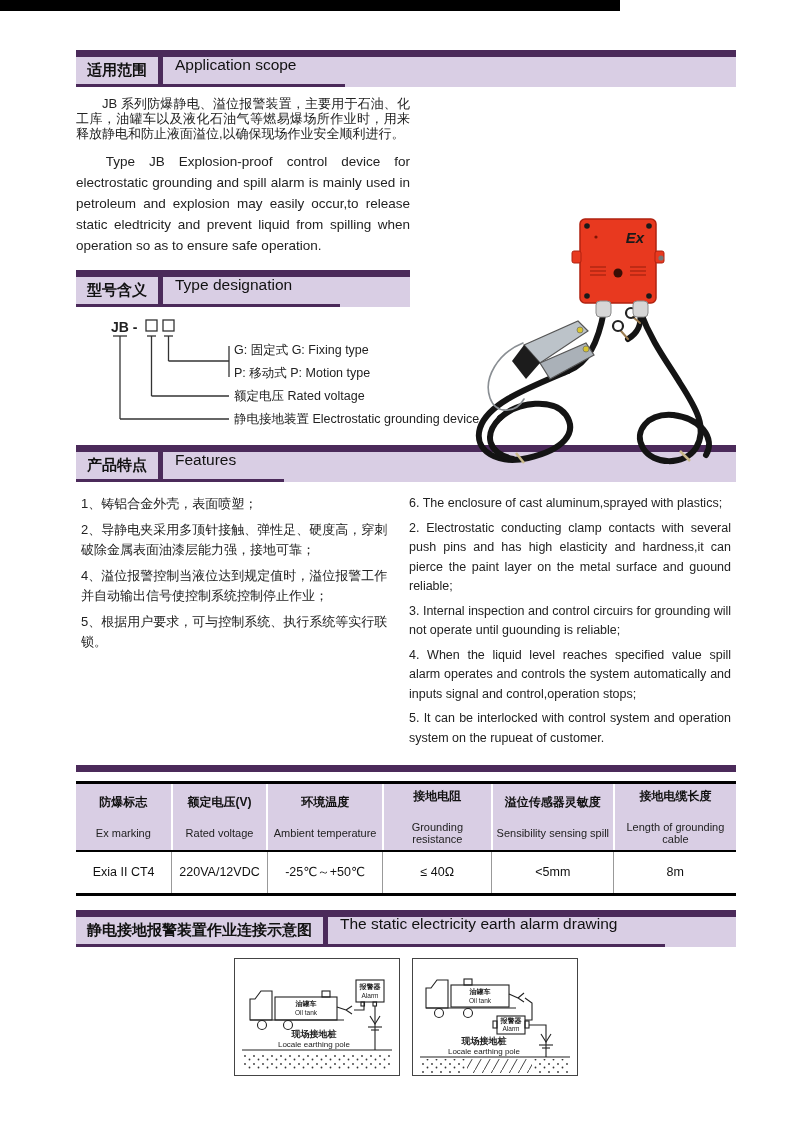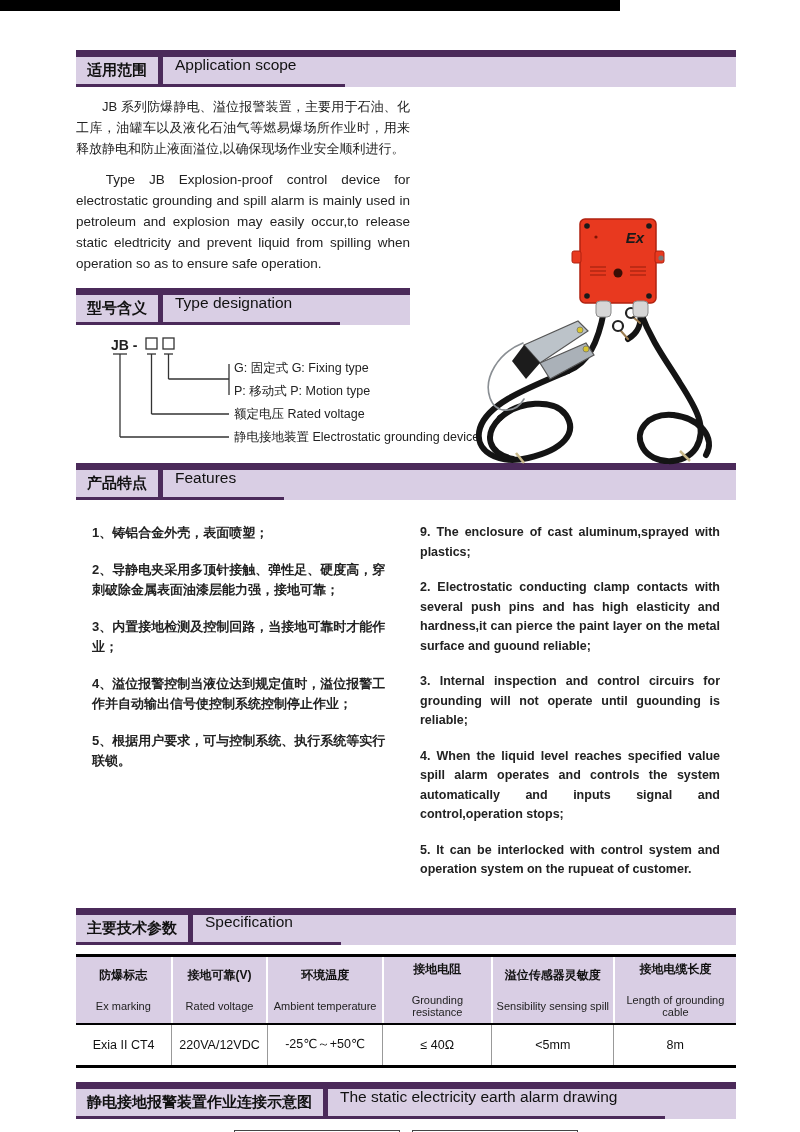--- a/index.html
+++ b/index.html
@@ -26,33 +26,33 @@
   .sec { margin-top: 0; }
   .sec-bar { height: 7px; background: #4b2a5a; }
   .sec-band { display: flex; height: 30px; background: #d9cee4; }
   .sec-cn { display: flex; align-items: center; padding: 0 11px; font-size: 15px; font-weight: bold; color: #111; border-bottom: 3px solid #4b2a5a; }
   .sec-div { width: 5px; background: #4b2a5a; }
   .sec-en { display: flex; align-items: center; padding: 0 48px 12px 12px; font-size: 15.5px; color: #111; border-bottom: 3px solid #4b2a5a; }
   .band-narrow { width: 334px; }
 
   
   .scope-body { width: 334px; margin-top: 9px; }
-  .para-cn { font-size: 13px; line-height: 21px; text-align: justify; text-indent: 2em; color: #222; }
+  .para-cn { font-size: 13px; line-height: 15px; text-align: justify; text-indent: 2em; color: #222; }
   .para-en { font-size: 13.5px; line-height: 21px; text-align: justify; text-indent: 2.2em; margin-top: 10px; color: #222; }
 
   .photo { position: absolute; left: 428px; top: 203px; width: 315px; height: 298px; }
 
   
   .type-diagram { margin: 8px 0 0 24px; display: block; }
 
   
   .features-cols { display: flex; margin-top: 7px; }
   .feat-cn { width: 328px; font-size: 13px; line-height: 20.5px; color: #222; }
   .feat-en { width: 332px; margin-left: 0px; font-size: 12.5px; line-height: 19.5px; color: #222; text-align: justify; }
-  .feat-item { margin: 16px; font-weight: bold; }
+  .feat-item { margin: 5px; }
 
   
   .spec-table { width: 100%; border-collapse: collapse; margin-top: 9px; border-top: 3px solid #000000; border-bottom: 3px solid #000; table-layout: fixed; }
   .spec-table th { background: #d9cee4; padding: 4px 2px 5px; border-right: 2px solid #fff; border-bottom: 2px solid #000; font-weight: normal; }
   .spec-table th:last-child { border-right: none; }
   .th-cn { font-size: 12px; font-weight: bold; color: #111; }
   .th-en { font-size: 11px; color: #222; margin-top: 16px; }
   .spec-table td { height: 43px; text-align: center; vertical-align: middle; font-size: 12.5px; color: #111; border-right: 1px solid #999; }
   .spec-table td:last-child { border-right: none; }
 
@@ -119,58 +119,52 @@
     <div class="sec-bar"></div>
     <div class="sec-band">
       <span class="sec-cn">产品特点</span>
       <span class="sec-div"></span>
       <span class="sec-en">Features</span>
     </div>
     <div class="features-cols">
       <div class="feat-cn">
         <p class="feat-item">1、铸铝合金外壳，表面喷塑；</p>
         <p class="feat-item">2、导静电夹采用多顶针接触、弹性足、硬度高，穿刺破除金属表面油漆层能力强，接地可靠；</p>
-        <p class="feat-item">3、内置接地检测及控制回路，当接地可靠时才能作业；</p>
         <p class="feat-item">4、溢位报警控制当液位达到规定值时，溢位报警工作并自动输出信号使控制系统控制停止作业；</p>
         <p class="feat-item">5、根据用户要求，可与控制系统、执行系统等实行联锁。</p>
       </div>
       <div class="feat-en">
-        <p class="feat-item">9. The enclosure of cast aluminum,sprayed with plastics;</p>
+        <p class="feat-item">6. The enclosure of cast aluminum,sprayed with plastics;</p>
         <p class="feat-item">2. Electrostatic conducting clamp contacts with several push pins and has high elasticity and hardness,it can pierce the paint layer on the metal surface and guound reliable;</p>
         <p class="feat-item">3. Internal inspection and control circuirs for grounding will not operate until guounding is reliable;</p>
         <p class="feat-item">4. When the liquid level reaches specified value spill alarm operates and controls the system automatically and inputs signal and control,operation stops;</p>
         <p class="feat-item">5. It can be interlocked with control system and operation system on the rupueat of customer.</p>
       </div>
     </div>
   </div>
 
   <div class="sec mt12">
     <div class="sec-bar"></div>
-    <div class="sec-band">
-      <span class="sec-cn">主要技术参数</span>
-      <span class="sec-div"></span>
-      <span class="sec-en">Specification</span>
-    </div>
     <table class="spec-table">
       <colgroup>
         <col style="width:14.5%">
           <col style="width:14.5%">
           <col style="width:17.5%">
         <col style="width:16.5%">
           <col style="width:18.5%">
           <col style="width:18.5%">
       </colgroup>
       <tbody>
           <tr>
         <th>
               <div class="th-cn">防爆标志</div>
               <div class="th-en">Ex marking</div>
             </th>
         <th>
-              <div class="th-cn">接地可靠(V)</div>
+              <div class="th-cn">额定电压(V)</div>
               <div class="th-en">Rated voltage</div>
             </th>
         <th>
               <div class="th-cn">环境温度</div>
               <div class="th-en">Ambient temperature</div>
             </th>
         <th>
               <div class="th-cn">接地电阻</div>
               <div class="th-en">Grounding resistance</div>
             </th>

